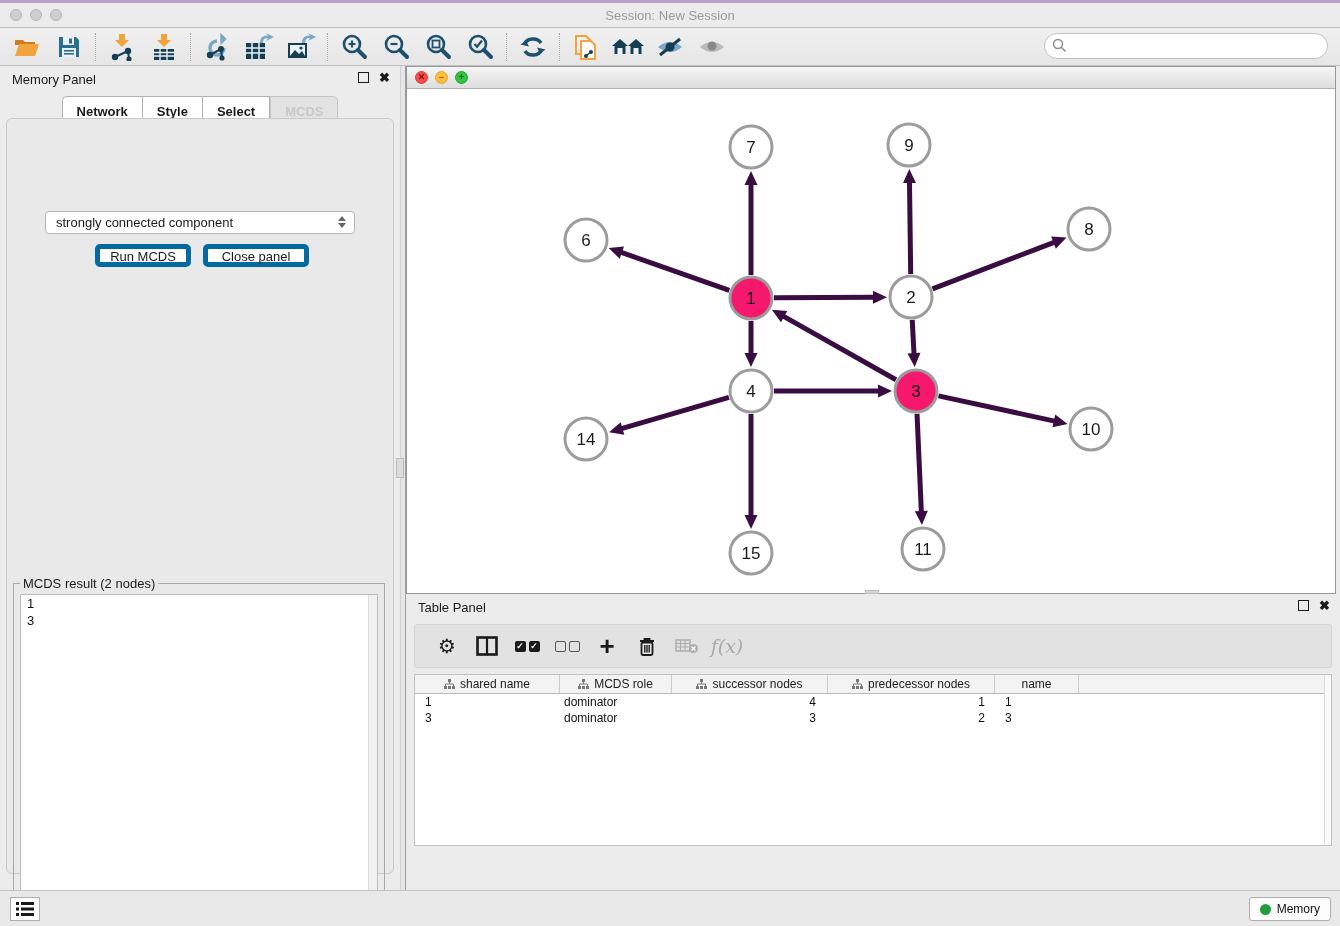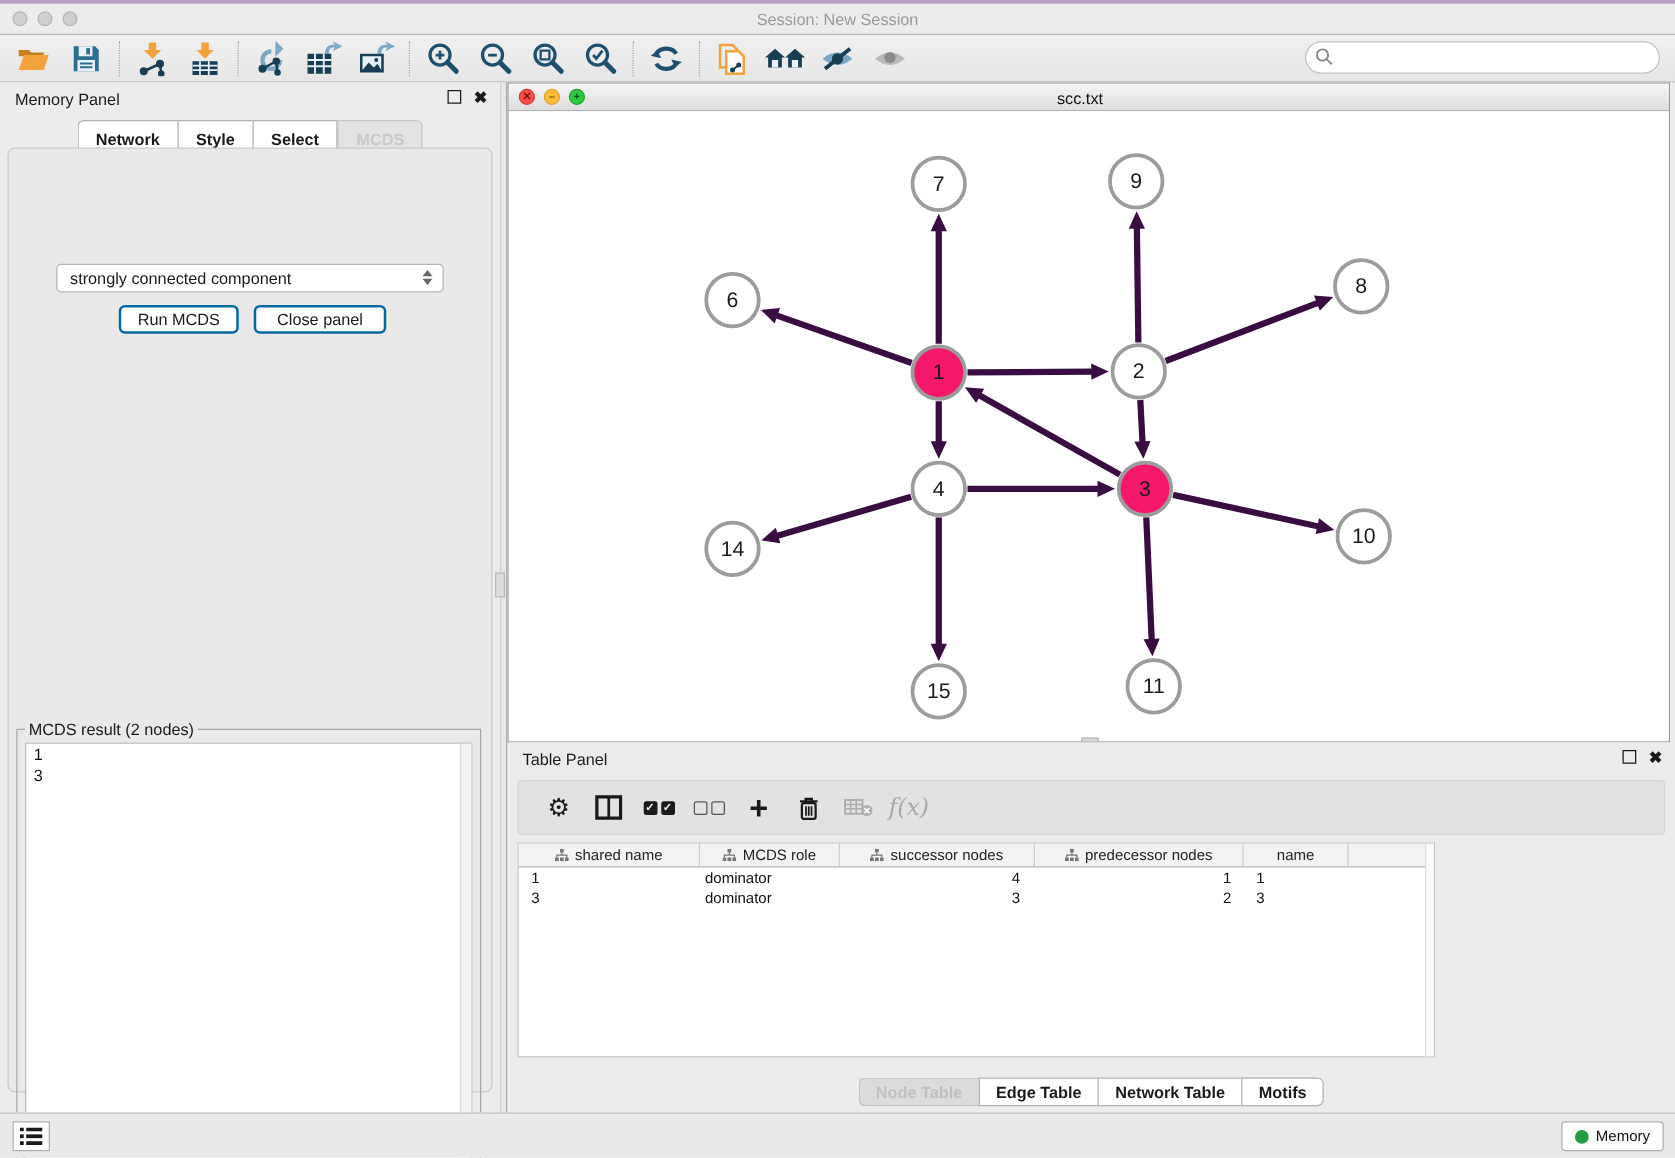--- a/index.html
+++ b/index.html
@@ -30,21 +30,21 @@
   .tab { height:22px; padding:14px 14px; font-size:13px; font-weight:bold; color:#1a1a1a; background:#fff; border:1px solid #b2b2b2; border-right:none; display:flex; align-items:center; }
   .tab:first-child { border-radius:5px 0 0 0; }
   .tab.last { border-right:1px solid #b2b2b2; }
   .tab.disabled-active { background:#e3e3e3; color:#c8c8c8; border:1px solid #c6c6c6; border-radius:0 5px 5px 0; }
   .cp-content { position:absolute; left:6px; top:52px; width:388px; height:756px; background:#e9e9e9; border:1px solid #c9c9c9; border-radius:6px; }
   .opt-label { position:absolute; left:0; width:100%; top:72px; text-align:center; font-size:13px; color:#1a1a1a; }
   .criterion { position:absolute; left:38px; top:92px; width:310px; height:23px; background:#fff; border:1px solid #b5b5b5; border-radius:4px; font-size:13px; color:#1a1a1a; display:flex; align-items:center; padding-left:10px; }
   .stepper { position:absolute; right:8px; top:4px; display:flex; flex-direction:column; gap:2px; }
   .tri-up { width:0; height:0; border-left:4px solid transparent; border-right:4px solid transparent; border-bottom:5px solid #666; }
   .tri-down { width:0; height:0; border-left:4px solid transparent; border-right:4px solid transparent; border-top:5px solid #666; }
-  .cp-btn { position:absolute; top:125px; height:23px; background:#fff; border:2px solid #0369a1; border-radius:5px; font-size:13px; color:#1a1a1a; font-family:"Liberation Sans",sans-serif; }
+  .cp-btn { position:absolute; top:125px; height:23px; background:#fff; border:5px solid #0369a1; border-radius:5px; font-size:13px; color:#1a1a1a; font-family:"Liberation Sans",sans-serif; }
   .btn-run { left:88px; width:96px; }
   .btn-close { left:196px; width:106px; }
   .mcds-group { position:absolute; left:6px; top:428px; width:372px; height:376px; border:1px solid #a8a8a8;margin-top:36px; }
   .mcds-legend { position:absolute; left:6px; top:-8px; background:#e9e9e9; padding:0 3px; font-size:13px; color:#1a1a1a; }
   .mcds-textarea { position:absolute; left:6px; top:10px; right:6px; bottom:6px; background:#fff; border:1px solid #bcbcbc; font-size:13px; color:#111; }
   .mcds-scroll { position:absolute; right:0; top:0; bottom:0; width:9px; background:#f1f1f1; border-left:1px solid #ddd; }
   .mcds-line { padding:1px 0 1px 6px; line-height:15px; }
 
   
   .v-divider { position:absolute; left:400px; top:66px; width:6px; height:824px; background:#e7e7e7; border-left:1px solid #d0d0d0; border-right:1px solid #9e9e9e; }
@@ -69,21 +69,21 @@
   .tp-toolbar { position:absolute; left:8px; top:30px; width:918px; height:44px; background:#e2e2e2; border:1px solid #d4d4d4; border-radius:3px; display:flex; align-items:center; padding-left:14px; gap:4px; }
   .tp-btn { width:36px; height:34px; display:flex; align-items:center; justify-content:center; border:none; background:transparent; }
   .gear-glyph { font-size:20px; color:#1a1a1a; font-family:"DejaVu Sans",sans-serif; }
   .chkpair { display:flex; gap:3px; }
   .chk { width:11px; height:11px; border-radius:2px; }
   .chk.on { background:#1a1a1a; color:#fff; font-size:9px; font-weight:bold; display:flex; align-items:center; justify-content:center; }
   .chk.off { border:1.5px solid #555; background:transparent; }
   .plus-glyph { font-size:26px; font-weight:bold; color:#1a1a1a; line-height:20px; }
   .fx-glyph { font-family:"DejaVu Serif", serif; font-style:italic; font-size:19px; color:#a9a9a9; }
 
-  .tp-table { position:absolute; left:8px; top:80px; width:734px; height:172px; background:#fff; border:1px solid #c2c2c2; }
+  .tp-table { position:absolute; left:8px; top:80px; width:918px; height:172px; background:#fff; border:1px solid #c2c2c2; }
   .tp-scroll { position:absolute; right:0; top:0; bottom:0; width:7px; background:#fafafa; border-left:1px solid #ddd; }
   .thead { display:flex; height:19px; background:#f3f3f3; border-bottom:1px solid #b9b9b9; }
   .th { display:flex; align-items:center; justify-content:center; gap:5px; font-size:12px; color:#222; border-right:1px solid #cdcdcd; }
   .trow { display:flex; height:16px; }
   .td { font-size:12px; color:#111; display:flex; align-items:center; }
   .c0 { width:145px; } .c1 { width:112px; } .c2 { width:156px; } .c3 { width:167px; } .c4 { width:84px; }
   .td.c0 { padding-left:10px; } .td.c1 { padding-left:4px; }
   .td.c2 { justify-content:flex-end; padding-right:12px; } .td.c3 { justify-content:flex-end; padding-right:10px; }
   .td.c4 { padding-left:10px; }
 
@@ -293,21 +293,20 @@
 
 <div class="right-col">
 
   <div class="net-window">
     <div class="net-titlebar">
       <div class="traffic">
         <div class="tlight tl-red">✕</div>
         <div class="tlight tl-yellow">–</div>
         <div class="tlight tl-green">+</div>
       </div>
-      <div class="net-title net-title-centerfix">scc.txt</div>
     </div>
     <div class="graph-area">
       <svg id="graph-svg" width="928" height="504" viewBox="0 0 928 504">
           <line x1="344" y1="186" x2="344" y2="94" stroke="#3a0d42" stroke-width="5"></line>
           <polygon points="344,82 350.5,96 337.5,96" fill="#3a0d42"></polygon>
           <line x1="322.3015285768616" y1="201.3726585300483" x2="212.96282483621667" y2="162.93844751818526" stroke="#3a0d42" stroke-width="5"></line>
           <polygon points="201.64188322414446,158.9589650121235 217.0052014623455,157.46951789598975 212.69409541411193,169.733871309068" fill="#3a0d42"></polygon>
           <line x1="366.99955079441025" y1="208.85625280753493" x2="468.0007031044013" y2="208.22499560559748" stroke="#3a0d42" stroke-width="5"></line>
           <polygon points="480.0004687362675,208.1499970703983 466.0413663723231,214.7373684120582 465.96011795919065,201.7376223108698" fill="#3a0d42"></polygon>
           <line x1="344" y1="232" x2="344" y2="266" stroke="#3a0d42" stroke-width="5"></line>
@@ -468,26 +467,20 @@
       <div class="trow">
         <div class="td c0">3</div>
         <div class="td c1">dominator</div>
         <div class="td c2">3</div>
         <div class="td c3">2</div>
         <div class="td c4">3</div>
       </div>
       <div class="tp-scroll"></div>
     </div>
 
-    <div class="tp-tabs">
-      <div class="tp-tab disabled-active">Node Table</div>
-      <div class="tp-tab">Edge Table</div>
-      <div class="tp-tab">Network Table</div>
-      <div class="tp-tab last">Motifs</div>
-    </div>
   </div>
 </div>
 
 <div class="statusbar">
   <button class="list-btn">
     <svg width="18" height="14" viewBox="0 0 18 14">
       <rect x="0" y="0" width="3" height="3" fill="#1a1a1a"></rect>
         <rect x="5" y="0" width="13" height="3" fill="#1a1a1a"></rect>
       <rect x="0" y="5.5" width="3" height="3" fill="#1a1a1a"></rect>
         <rect x="5" y="5.5" width="13" height="3" fill="#1a1a1a"></rect>

